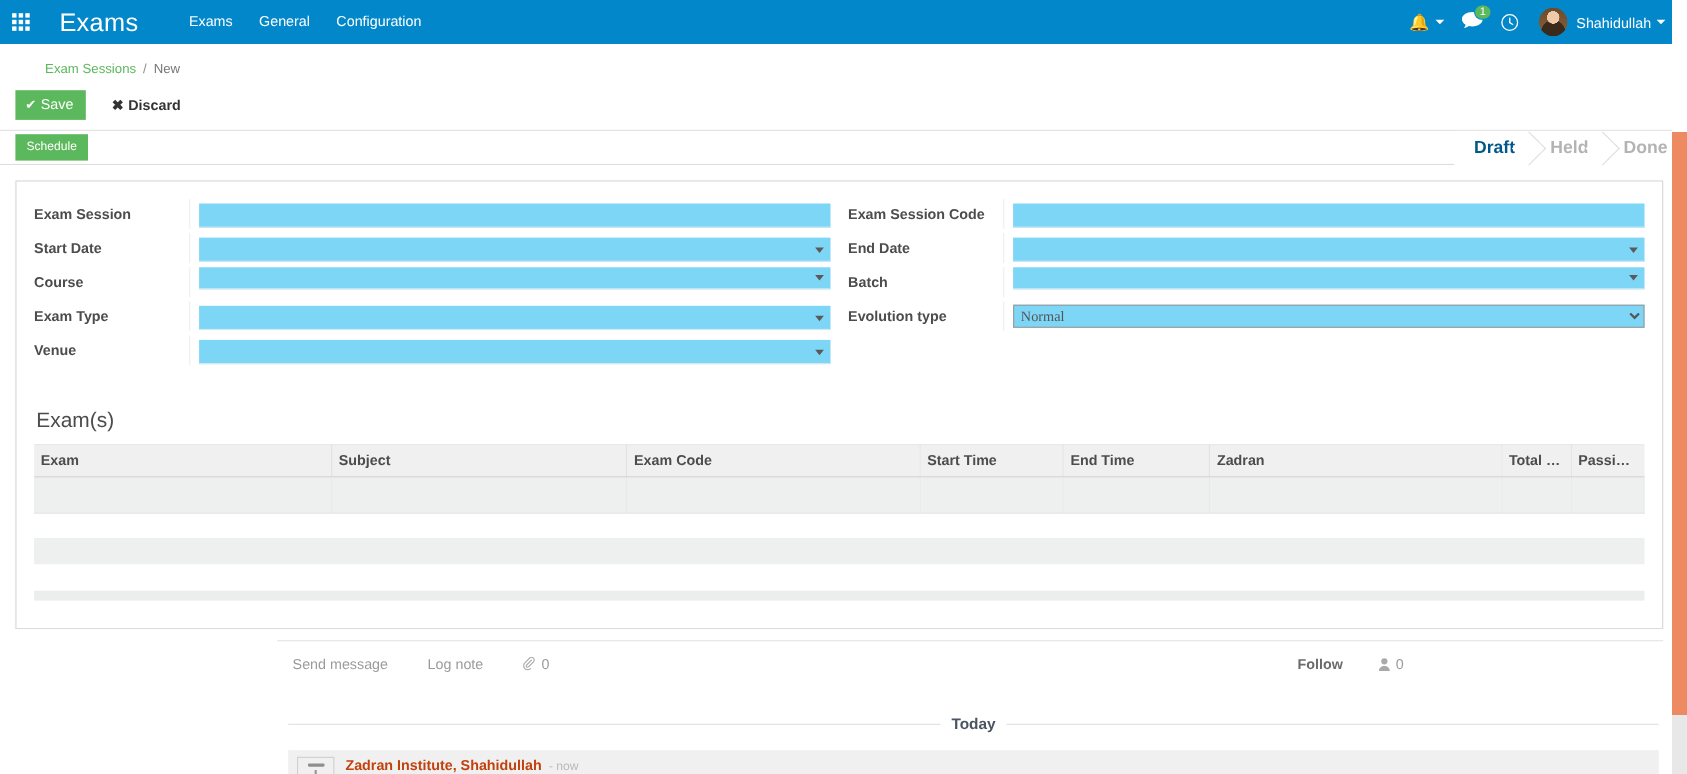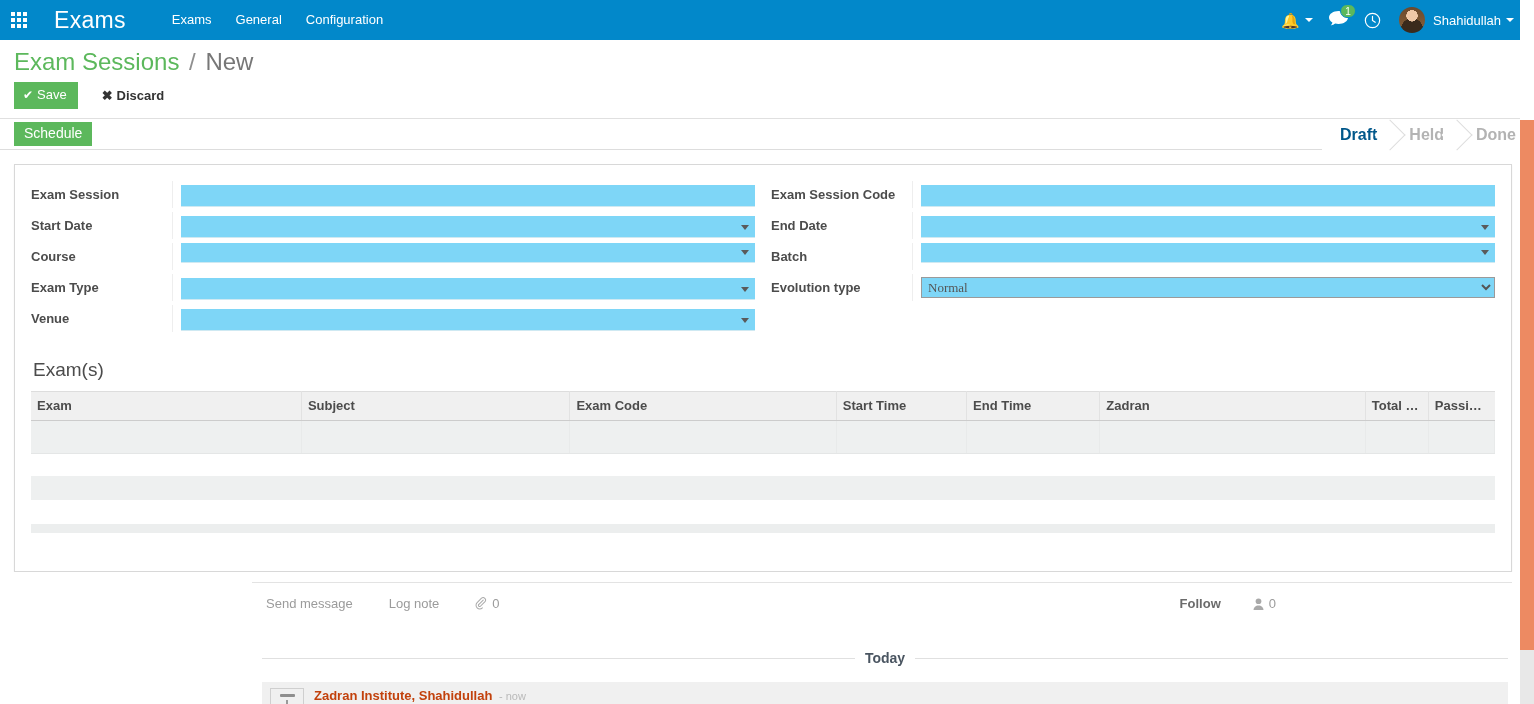--- a/index.html
+++ b/index.html
@@ -106,23 +106,24 @@
   }
   #user-name { color: #fff; font-size: 13px; white-space: nowrap; }
 
   
   #control-panel {
     background: #ffffff;
     padding: 0;
   }
   #breadcrumb {
     padding: 10px 0 4px 14px;
-    font-size: 24px;
+    font-size: 12px;
     line-height: 24px;
     white-space: nowrap;
+    margin-left: 27px;
   }
   #breadcrumb .crumb-link { color: #5cb85c; cursor: pointer; }
   #breadcrumb .crumb-sep { color: #8f8f8f; margin: 0 3px; }
   #breadcrumb .crumb-current { color: #777777; }
 
   #action-buttons {
     padding: 4px 0 9px 14px;
     display: flex;
     align-items: center;
   }
@@ -160,21 +161,21 @@
     display: flex;
     align-items: center;
     padding-left: 14px;
     position: relative;
   }
   #schedule-button {
     background: #5cb85c;
     color: #ffffff;
     border: none;
     font-family: inherit;
-    font-size: 14px;
+    font-size: 11px;
     padding: 4px 10px 5px 10px;
     cursor: pointer;
     line-height: 15px;
   }
   #statusbar-states {
     position: absolute;
     right: 4px; top: 0;
     display: flex;
     align-items: stretch;
     height: 31px;
@@ -281,21 +282,21 @@
     font-size: 13px;
     color: #555555;
     padding: 1px 2px;
     outline: none;
     margin-top: 3px;
     -webkit-appearance: menulist;
     appearance: menulist;
   }
 
   
-  #exams-section { margin-top: 23px; }
+  #exams-section { margin-top: 36px; }
   #exams-title {
     font-size: 19px;
     color: #4c4c4c;
     font-weight: normal;
     margin: 0 0 10px 0;
     padding-left: 2px;
   }
   #exams-table {
     width: 100%;
     border-collapse: collapse;

